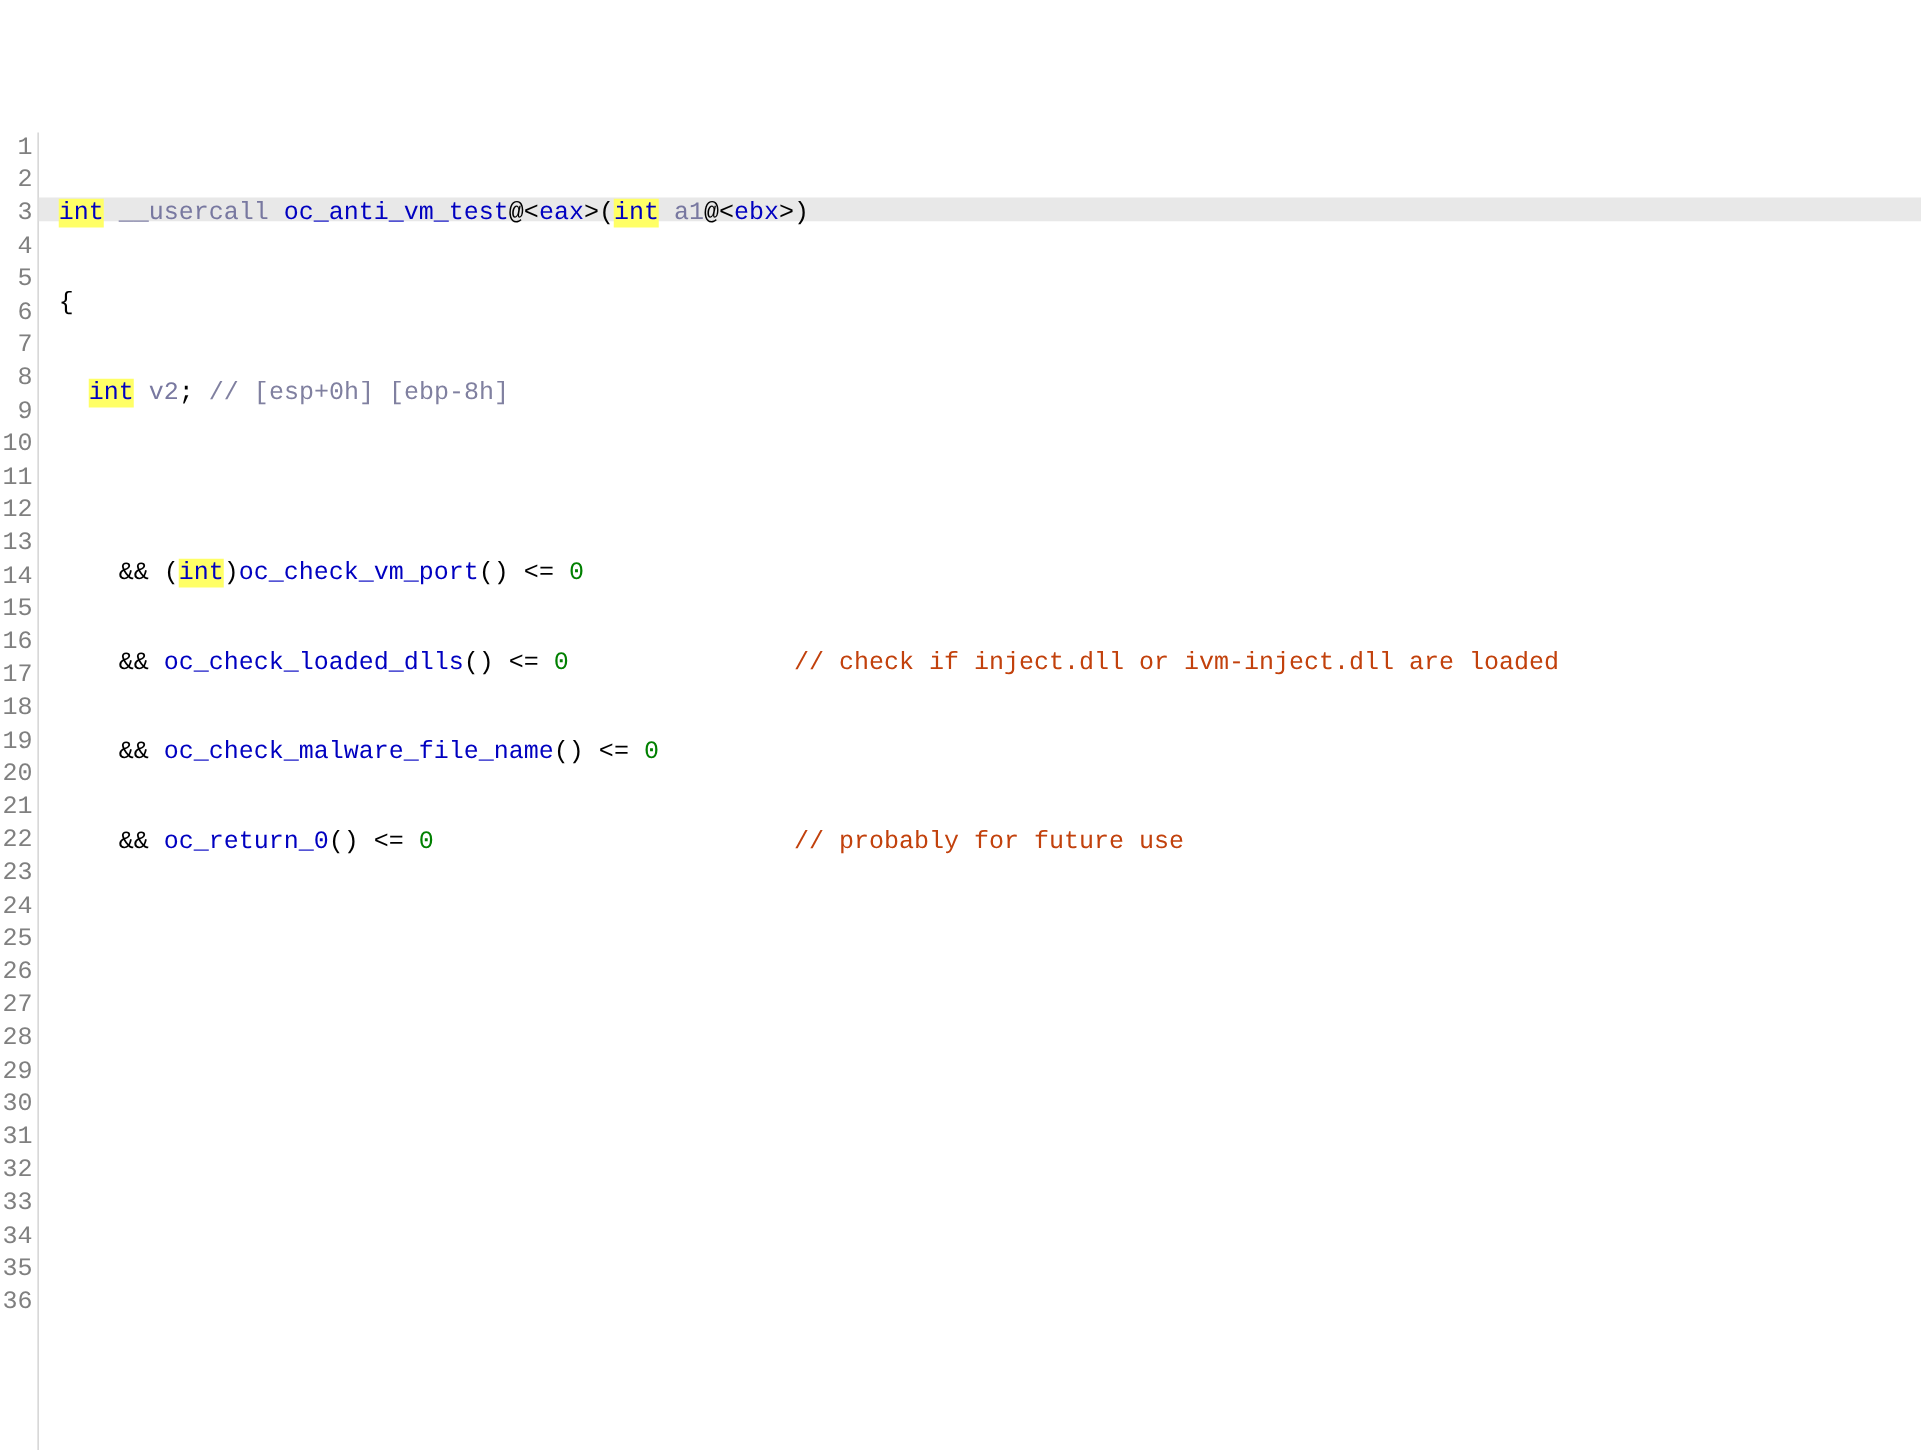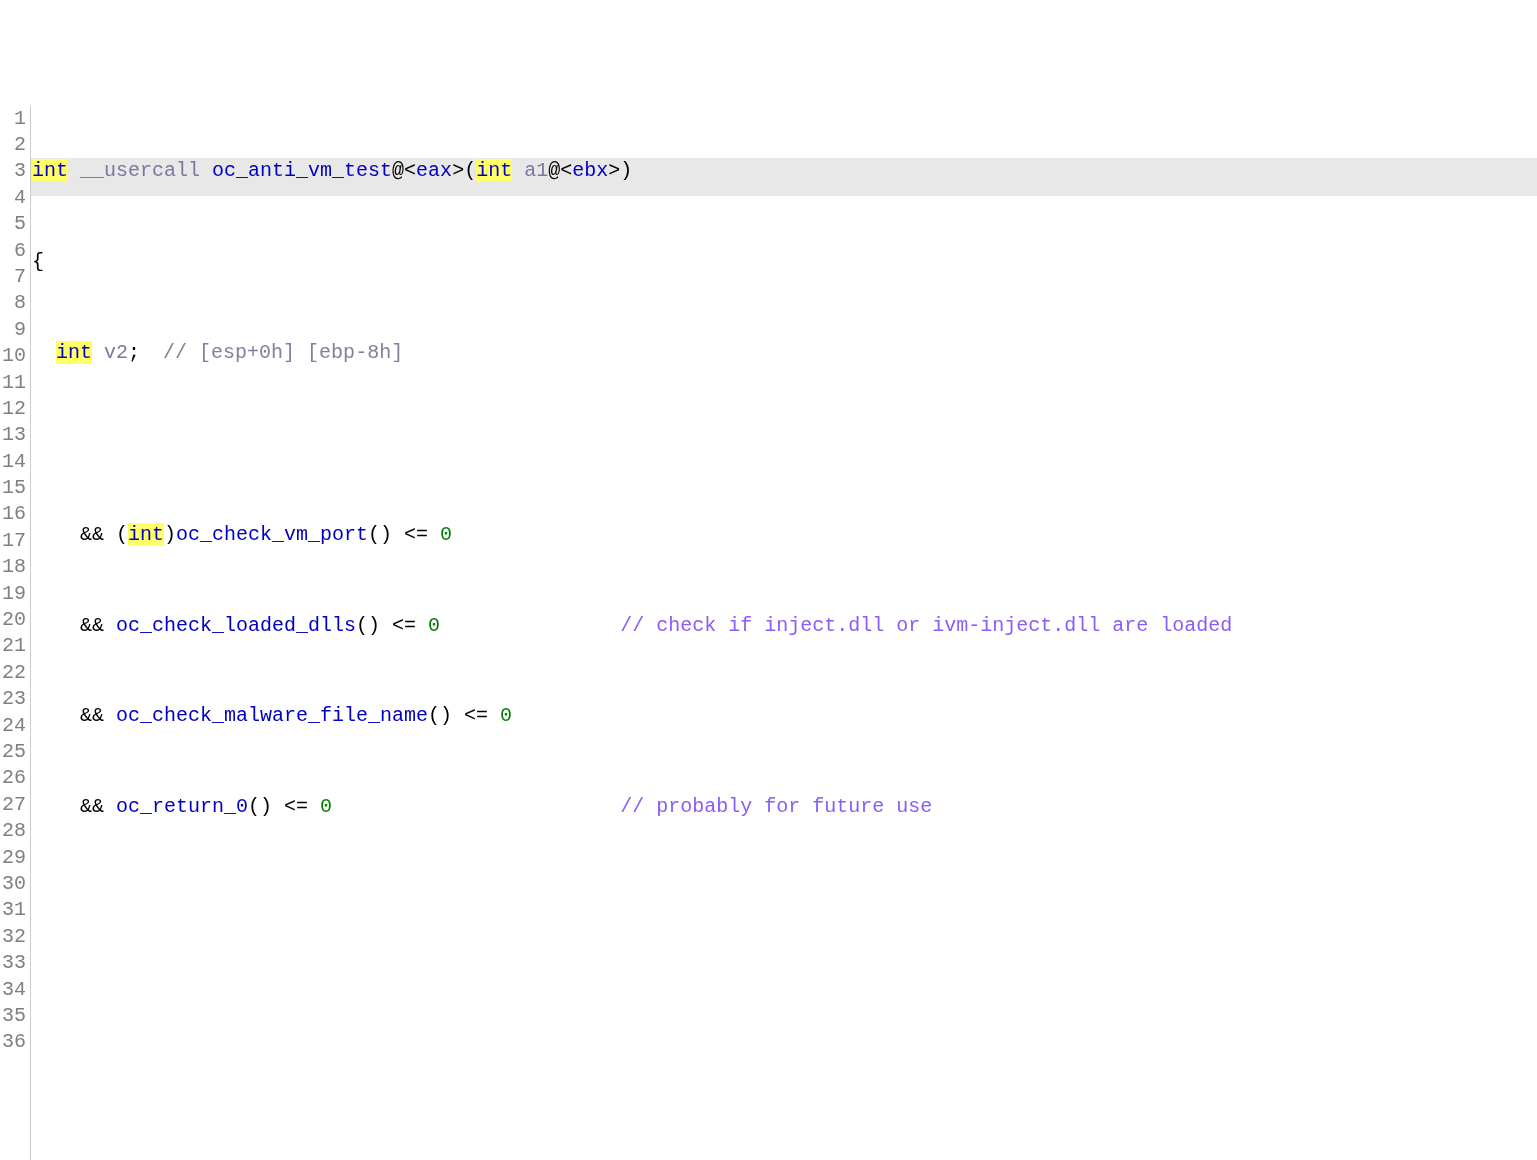--- a/index.html
+++ b/index.html
@@ -21,32 +21,32 @@
     color: #808080;
     padding: 0 4px 0 2px;
     user-select: none;
     min-width: 28px;
   }
   .gutter div { height: 26.4px; }
   .code {
     flex: 1;
   }
   .line {
-    height: 38px;
-    padding-left: 1px;
+    height: 19px;
+    padding-left: 16px;
   }
   .line.hl-line {
     background: #e8e8e8;
   }
   .kw { color: #0000c0; }
   .func { color: #0000c0; }
   .var { color: #7878a0; }
   .num { color: #008000; }
-  .comment { color: #8b5cf6; }
-  .comment-gray { color: #8080a0; margin-left: 11px; }
+  .comment { color: #c2410c; }
+  .comment-gray { color: #8080a0; }
   .hl { background: #ffff66; }
 </style>
 </head>
 <body>
 
 
 
 <div class="code-container">
   <div class="gutter" id="gutter"><div>1</div><div>2</div><div>3</div><div>4</div><div>5</div><div>6</div><div>7</div><div>8</div><div>9</div><div>10</div><div>11</div><div>12</div><div>13</div><div>14</div><div>15</div><div>16</div><div>17</div><div>18</div><div>19</div><div>20</div><div>21</div><div>22</div><div>23</div><div>24</div><div>25</div><div>26</div><div>27</div><div>28</div><div>29</div><div>30</div><div>31</div><div>32</div><div>33</div><div>34</div><div>35</div><div>36</div></div>
   <div class="code">

